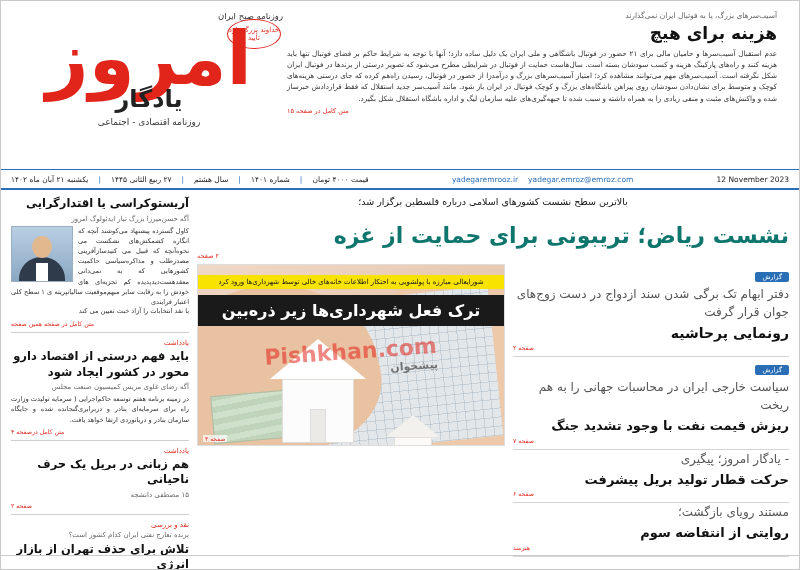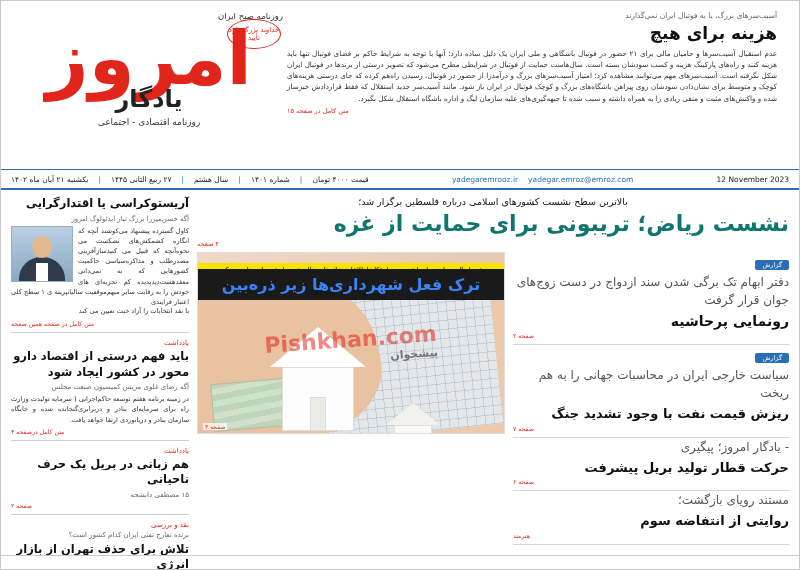--- a/index.html
+++ b/index.html
@@ -180,21 +180,21 @@
     position: absolute; bottom: 0; left: 50%; transform: translateX(-50%);
     width: 12px; height: 18px; background: #fff;
   }
   .side-note { font-size: 6.6px; color: #333; line-height: 1.5; }
   .side-more { font-size: 6.2px; color: #e1251b; margin-top: 3px; }
   .side-more-left { text-align: left; }
 
   
   .col-center { flex: 1; display: flex; flex-direction: column; direction: rtl; }
   .lead-kicker {
-    font-size: 9.5px; color: #111; text-align: center; margin-bottom: 0;
+    font-size: 9.5px; color: #111; text-align: center; margin-bottom: 12px;
     padding-bottom: 3px;
   }
   .lead-headline {
     font-size: 22px; font-weight: bold; color: #0f766e; text-align: right;
     line-height: 1.25; margin-bottom: 2px;
   }
   .lead-byline { font-size: 6.5px; color: #e1251b; text-align: left; margin-bottom: 4px; }
 
   .center-split { display: flex; flex-direction: row-reverse; gap: 8px; flex: 1; }
   .photo-col { width: 308px; position: relative; }
@@ -256,22 +256,22 @@
     background: repeating-linear-gradient(-6deg, #cfe0cb 0 6px, #bfd4bb 6px 12px);
     border: 1px solid #aabfa6; transform: rotate(-5deg);
   }
   .photo .banner {
     position: absolute; top: 10px; right: 0; left: 0;
     background: #f7e200;
     padding: 3px 6px;
     font-size: 7px; color: #111; text-align: center; direction: rtl;
   }
   .photo .banner-title {
-    position: absolute; top: 16px; right: 0; left: 0;
-    background: #1a1a1a; color: #3b82f6;
+    position: absolute; top: 30px; right: 0; left: 0;
+    background: #1a1a1a; color: #ffffff;
     padding: 6px 6px; font-size: 16px; font-weight: bold;
     text-align: center; direction: rtl;
   }
   .photo .photo-credit {
     position: absolute; bottom: 3px; left: 5px;
     font-size: 6px; color: #e1251b; background: rgba(255,255,255,.7);
     padding: 0 2px;
   }
   .watermark {
     position: absolute; left: 50%; top: 52%;

